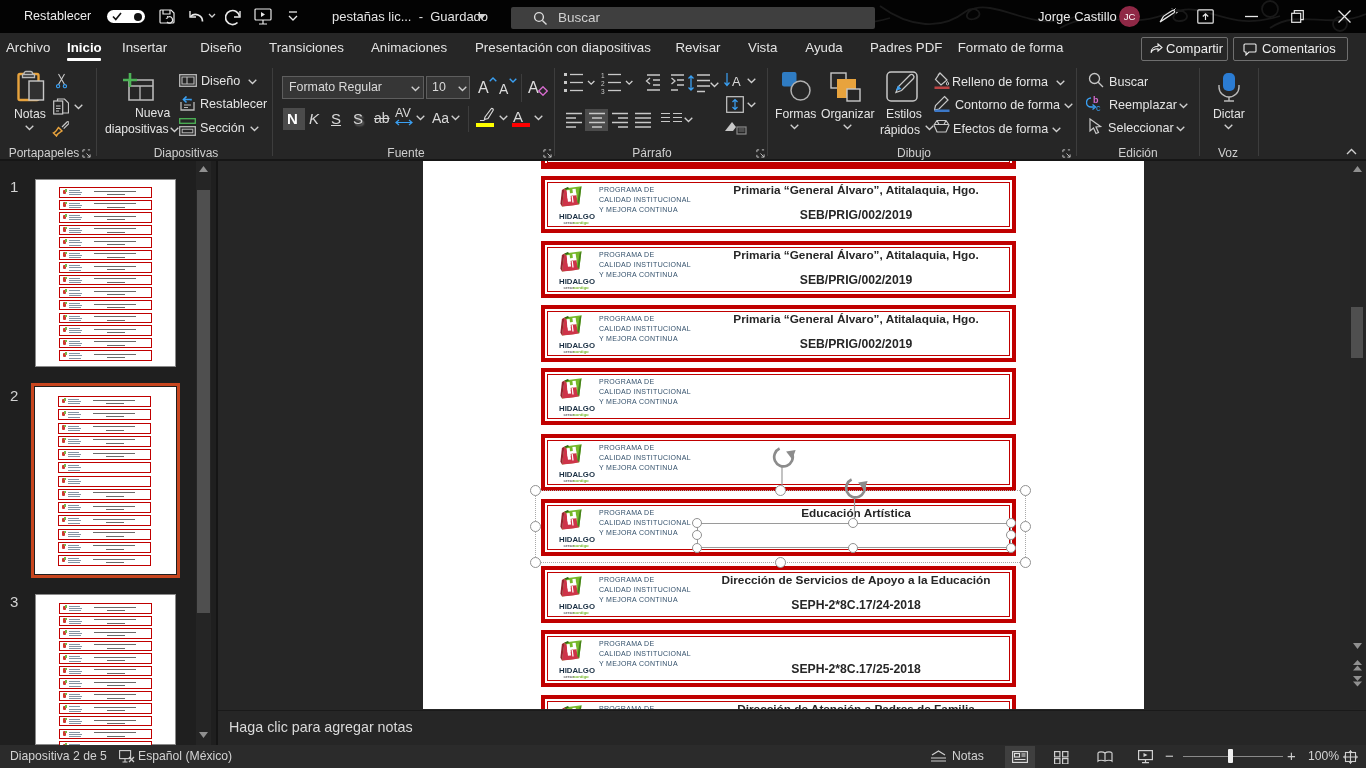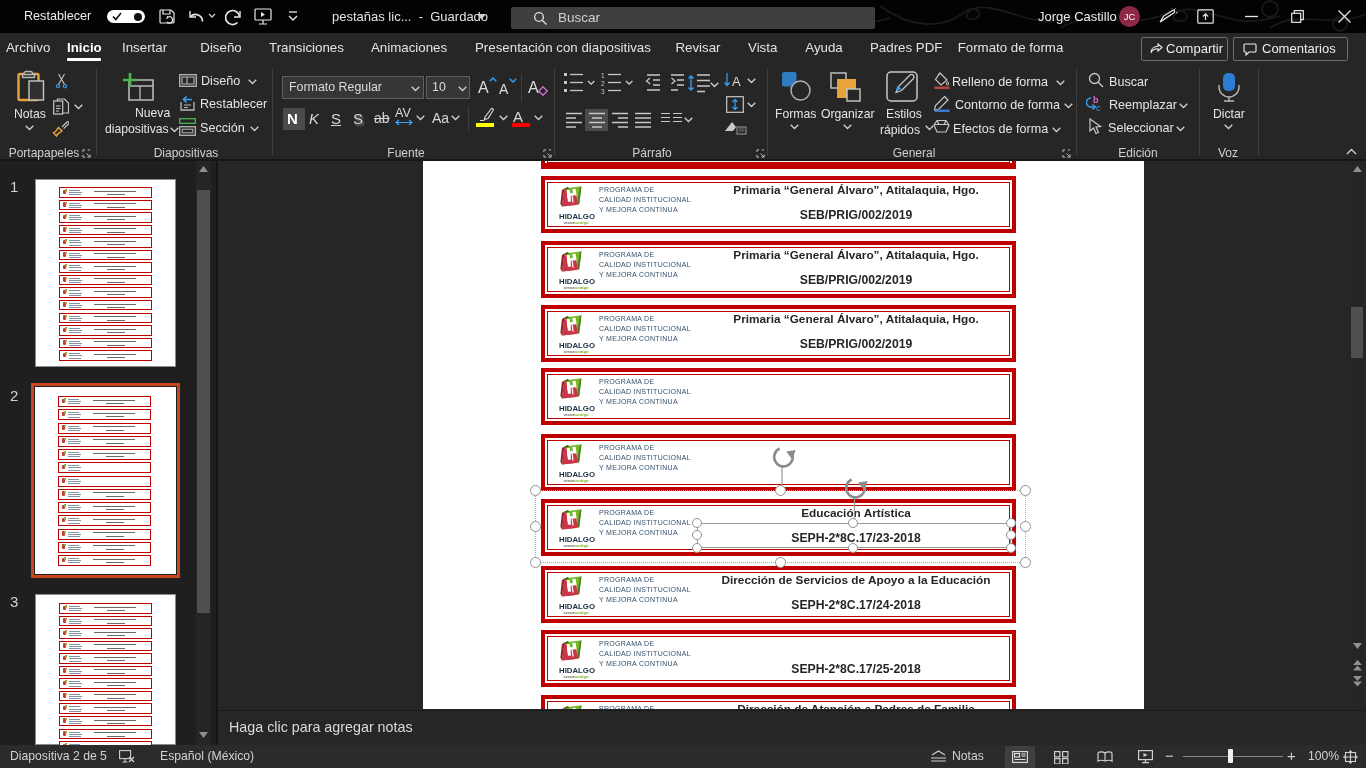--- a/index.html
+++ b/index.html
@@ -441,21 +441,21 @@
         <path d="M0.7 0.7 l3.8 3.8 l3.8-3.8"></path>
       </svg>
   
   <svg class="abs" style="left:933px;top:55px" width="17" height="15" viewBox="0 0 17 15" fill="none" stroke="#c8c8c8" stroke-width="1.2">
     <path d="M4 1.5 h9 l3 4.5 l-3 7 h-9 l-3-7 z M1.5 5.5 h13.5 M4 1.5 l2 4 M13 1.5 l-2 4"></path>
   </svg>
   <div class="rtext" style="left:953px;top:58px">Efectos de forma</div>
   <svg class="abs" style="left:1052px;top:63px" width="9" height="6" viewBox="0 0 9 6" stroke="#cfcfcf" fill="none" stroke-width="1.3">
         <path d="M0.7 0.7 l3.8 3.8 l3.8-3.8"></path>
       </svg>
-  <div class="glabel" style="left:874px;width:80px">General</div>
+  <div class="glabel" style="left:874px;width:80px">Dibujo</div>
   <svg class="launcher" style="left:1062px;top:85px" width="10" height="10" viewBox="0 0 10 10" stroke="#bdbdbd" fill="none" stroke-width="1.1">
     <path d="M3.5 1 h-2.5 v2.5 M1 6.5 v2.5 h2.5 M6.5 1 h2.5"></path>
     <path d="M5 5 l4 4 M9 6 v3 h-3"></path>
   </svg>
 
   
   <svg class="abs" style="left:1088px;top:8px" width="16" height="16" viewBox="0 0 16 16" stroke="#c8c8c8" fill="none" stroke-width="1.3">
     <circle cx="6.5" cy="6.5" r="5"></circle>
         <path d="M10.2 10.2 L15 15"></path>
   </svg>
@@ -1035,21 +1035,20 @@
       <rect x="10.6" y="9.8" width="4.9" height="6.8" fill="#ce3449"></rect>
       <rect x="10.6" y="9.8" width="1.2" height="6.8" fill="#fff"></rect>
     </g>
   </g>
   <text x="26" y="34.5" font-family="Liberation Sans" font-size="7.8" font-weight="bold" fill="#1b3044" text-anchor="middle" letter-spacing="0">HIDALGO</text>
   <text x="18" y="39.5" font-family="Liberation Sans" font-size="4.3" font-weight="bold" fill="#6a6a6a" text-anchor="middle">crece</text>
   <text x="30" y="39.5" font-family="Liberation Sans" font-size="4.3" font-weight="bold" fill="#76b82a" text-anchor="middle">contigo</text>
 </svg>
         <div class="prog">PROGRAMA DE<br>CALIDAD INSTITUCIONAL<br>Y MEJORA CONTINUA</div>
         <div class="t1">Educación Artística</div>
-        <div class="t2">SEPH-2*8C.17/23-2018</div>
       </div>
       <div class="sbox" style="top:405px">
         <div class="inner"></div>
         <svg class="hlogo" width="46" height="46" viewBox="0 0 46 46">
   <g transform="translate(10,2)">
     <polygon points="3.5,2.5 20.5,0.3 18.2,18.2 1,20.6" fill="#76b82a"></polygon>
     <polygon points="20.5,0.3 18.2,18.2 16.2,16.8 18.7,2" fill="#44801c"></polygon>
     <polygon points="3.5,2.5 6.8,0.9 8.3,2.2 4.8,4.1" fill="#2e6a14"></polygon>
     <polygon points="3.5,2.5 18.2,18.2 12,19.4 1,20.6" fill="#ce3449"></polygon>
     <polygon points="3.5,2.5 1,20.6 -0.6,17.8 0.9,3.9" fill="#96232f"></polygon>
@@ -1144,21 +1143,21 @@
       <span>Haga clic para agregar notas</span>
     </div>
 
 <div id="statusbar">
   <div class="s" style="left:10px">Diapositiva 2 de 5</div>
   <svg class="abs" style="left:119px;top:5px" width="16" height="13" viewBox="0 0 16 13" stroke="#cfcfcf" fill="none" stroke-width="1.1">
     <rect x="0.6" y="0.6" width="11" height="8"></rect>
     <path d="M6 9 v3 M3.5 12 h5"></path>
     <path d="M10 7 l5 5 M15 7 l-5 5" stroke-width="1.3"></path>
   </svg>
-  <div class="s" style="left:160px">Español (México)</div>
+  <div class="s" style="left:138px">Español (México)</div>
   <svg class="abs" style="left:930px;top:5px" width="17" height="13" viewBox="0 0 17 13" stroke="#cfcfcf" fill="none" stroke-width="1.2">
     <path d="M2 5 L8.5 1 L15 5"></path>
     <path d="M1 8 h15 M1 11 h15"></path>
   </svg>
   <div class="s" style="left:952px">Notas</div>
   <div class="abs" style="left:1005px;top:1px;width:30px;height:22px;background:#3f3f3f"></div>
   <svg class="abs" style="left:1012px;top:6px" width="16" height="12" viewBox="0 0 16 12" stroke="#e0e0e0" fill="none" stroke-width="1.1">
     <rect x="0.6" y="0.6" width="14.8" height="10.8"></rect>
     <rect x="2.5" y="2.5" width="5" height="3.5"></rect>
     <path d="M9.5 3 h4 M9.5 5 h4 M2.5 8.5 h11"></path>

